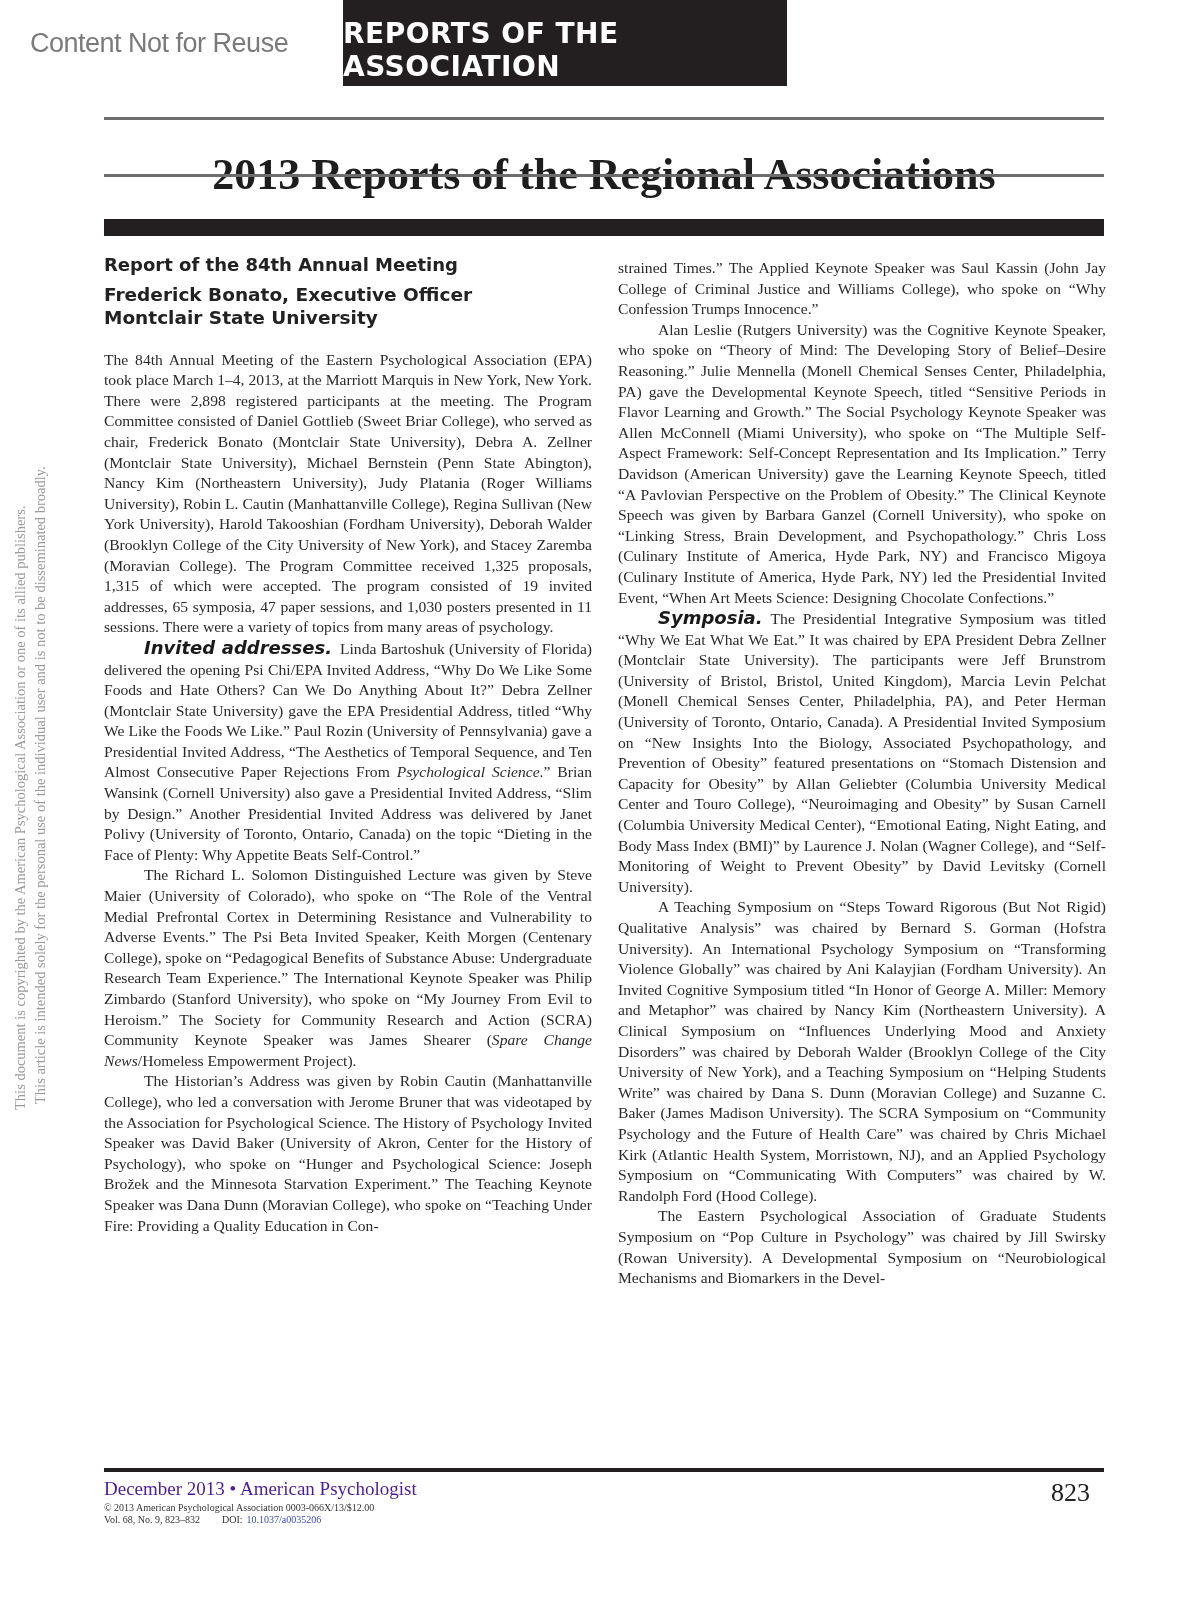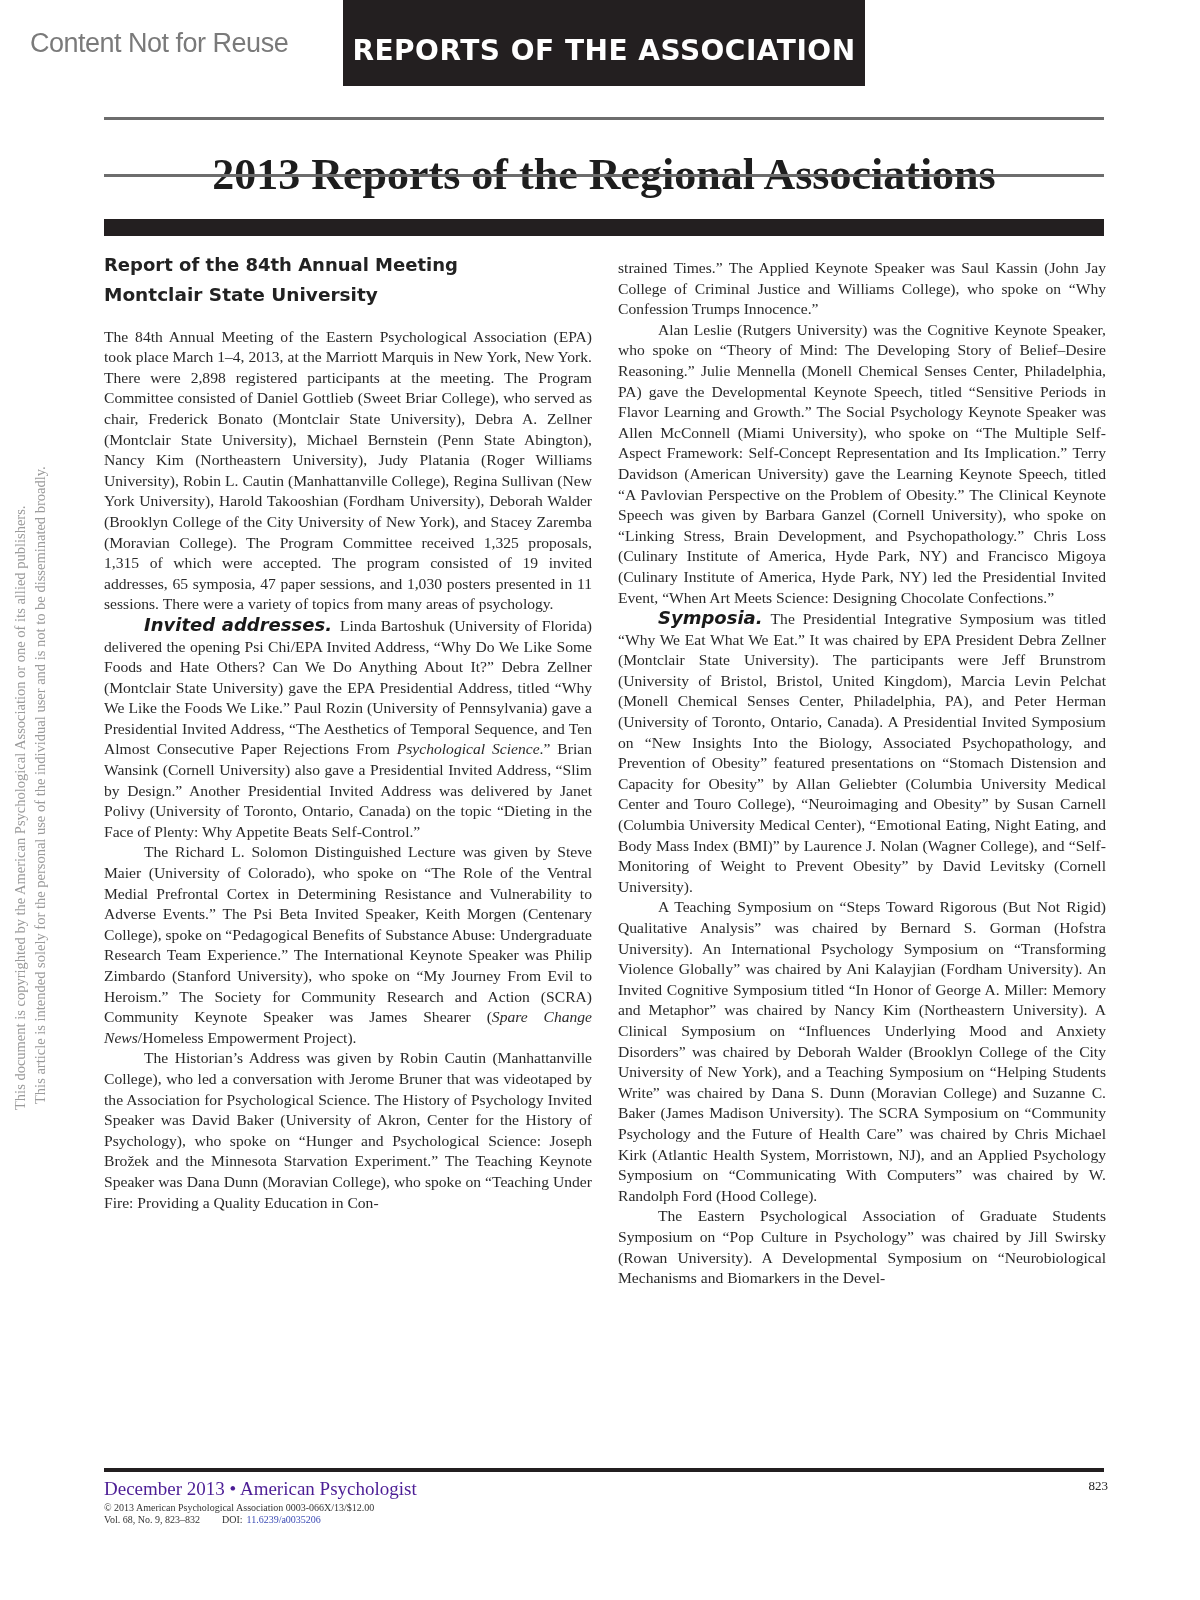--- a/index.html
+++ b/index.html
@@ -4,21 +4,21 @@
   <style>
     html, body { margin: 0; padding: 0; background: #ffffff; }
     body { width: 1200px; height: 1600px; position: relative; overflow: hidden; color: #1f1f1f; }
 
     .watermark {
       position: absolute; left: 30px; top: 28px;
       font-family: "Liberation Sans", sans-serif; font-size: 27px; color: #7a7a7a;
       letter-spacing: -0.5px;
     }
     .section-banner {
-      position: absolute; left: 343px; top: 0; width: 522px; height: 86px;
+      position: absolute; left: 343px; top: 0; width: 444px; height: 86px;
       background: #231f20; color: #ffffff;
       font-family: "DejaVu Sans", sans-serif; font-weight: bold; font-size: 28px;
       display: flex; align-items: center; justify-content: center; letter-spacing: 0.5px;
       padding-top: 14px; box-sizing: border-box;
     }
     .rule { position: absolute; left: 104px; width: 1000px; background: #555; }
     .rule.thin1 { top: 117px; height: 3px; background: #6d6d6d; }
     .rule.thin2 { top: 174px; height: 3px; background: #6d6d6d; }
     .rule.thick { top: 219px; height: 17px; background: #231f20; }
     .rule.foot { top: 1468px; height: 4px; background: #231f20; }
@@ -66,22 +66,22 @@
       font-family: "DejaVu Sans", sans-serif; font-weight: bold; font-style: italic;
       font-size: 18px; color: #1a1a1a; margin-right: 8px; margin-top: 48px;
     }
     em { }
 
     .footer-journal {
       position: absolute; left: 104px; top: 1478px;
       font-family: "Liberation Serif", serif; font-size: 19px; color: #4c1d95;
     }
     .footer-page {
-      position: absolute; right: 92px; top: 1478px;
-      font-family: "Liberation Serif", serif; font-size: 13px; color: #222;
+      position: absolute; right: 110px; top: 1478px;
+      font-family: "Liberation Serif", serif; font-size: 26px; color: #222;
     }
     .footer-copy {
       position: absolute; left: 104px; top: 1502px;
       font-family: "Liberation Serif", serif; font-size: 10px; line-height: 12px; color: #333;
     }
     .doi-link { color: #3b4bb5; margin-left: 4px; }
     .gap { display: inline-block; width: 22px; }
   </style>
 </head>
 <body>
@@ -95,20 +95,21 @@
 <div class="rule thick"></div>
 
 <div class="side-note">
   <div class="l1">This document is copyrighted by the American Psychological Association or one of its allied publishers.</div>
   <div class="l2">This article is intended solely for the personal use of the individual user and is not to be disseminated broadly.</div>
 </div>
 
 <div class="col left">
   <h3 class="report-subtitle">Report of the 84th Annual Meeting</h3>
   <div class="author-block">
+    <div class="author-line">Frederick Bonato, Executive Officer</div>
     <div class="author-line">Montclair State University</div>
   </div>
   <p>The 84th Annual Meeting of the Eastern Psychological Association (EPA) took place March 1–4, 2013, at the Marriott Marquis in New York, New York. There were 2,898 registered participants at the meeting. The Program Committee consisted of Daniel Gottlieb (Sweet Briar College), who served as chair, Frederick Bonato (Montclair State University), Debra A. Zellner (Montclair State University), Michael Bernstein (Penn State Abington), Nancy Kim (Northeastern University), Judy Platania (Roger Williams University), Robin L. Cautin (Manhattanville College), Regina Sullivan (New York University), Harold Takooshian (Fordham University), Deborah Walder (Brooklyn College of the City University of New York), and Stacey Zaremba (Moravian College). The Program Committee received 1,325 proposals, 1,315 of which were accepted. The program consisted of 19 invited addresses, 65 symposia, 47 paper sessions, and 1,030 posters presented in 11 sessions. There were a variety of topics from many areas of psychology.</p>
   <p class="indent"><span class="run-head">Invited addresses.</span><span>Linda Bartoshuk (University of Florida) delivered the opening Psi Chi/EPA Invited Address, “Why Do We Like Some Foods and Hate Others? Can We Do Anything About It?” Debra Zellner (Montclair State University) gave the EPA Presidential Address, titled “Why We Like the Foods We Like.” Paul Rozin (University of Pennsylvania) gave a Presidential Invited Address, “The Aesthetics of Temporal Sequence, and Ten Almost Consecutive Paper Rejections From </span><em>Psychological Science</em><span>.” Brian Wansink (Cornell University) also gave a Presidential Invited Address, “Slim by Design.” Another Presidential Invited Address was delivered by Janet Polivy (University of Toronto, Ontario, Canada) on the topic “Dieting in the Face of Plenty: Why Appetite Beats Self-Control.”</span></p>
   <p class="indent"><span>The Richard L. Solomon Distinguished Lecture was given by Steve Maier (University of Colorado), who spoke on “The Role of the Ventral Medial Prefrontal Cortex in Determining Resistance and Vulnerability to Adverse Events.” The Psi Beta Invited Speaker, Keith Morgen (Centenary College), spoke on “Pedagogical Benefits of Substance Abuse: Undergraduate Research Team Experience.” The International Keynote Speaker was Philip Zimbardo (Stanford University), who spoke on “My Journey From Evil to Heroism.” The Society for Community Research and Action (SCRA) Community Keynote Speaker was James Shearer (</span><em>Spare Change News</em><span>/Homeless Empowerment Project).</span></p>
   <p class="indent">The Historian’s Address was given by Robin Cautin (Manhattanville College), who led a conversation with Jerome Bruner that was videotaped by the Association for Psychological Science. The History of Psychology Invited Speaker was David Baker (University of Akron, Center for the History of Psychology), who spoke on “Hunger and Psychological Science: Joseph Brožek and the Minnesota Starvation Experiment.” The Teaching Keynote Speaker was Dana Dunn (Moravian College), who spoke on “Teaching Under Fire: Providing a Quality Education in Con-</p>
 </div>
 
 <div class="col right">
   <p>strained Times.” The Applied Keynote Speaker was Saul Kassin (John Jay College of Criminal Justice and Williams College), who spoke on “Why Confession Trumps Innocence.”</p>
@@ -116,14 +117,14 @@
   <p class="indent"><span class="run-head">Symposia.</span><span>The Presidential Integrative Symposium was titled “Why We Eat What We Eat.” It was chaired by EPA President Debra Zellner (Montclair State University). The participants were Jeff Brunstrom (University of Bristol, Bristol, United Kingdom), Marcia Levin Pelchat (Monell Chemical Senses Center, Philadelphia, PA), and Peter Herman (University of Toronto, Ontario, Canada). A Presidential Invited Symposium on “New Insights Into the Biology, Associated Psychopathology, and Prevention of Obesity” featured presentations on “Stomach Distension and Capacity for Obesity” by Allan Geliebter (Columbia University Medical Center and Touro College), “Neuroimaging and Obesity” by Susan Carnell (Columbia University Medical Center), “Emotional Eating, Night Eating, and Body Mass Index (BMI)” by Laurence J. Nolan (Wagner College), and “Self-Monitoring of Weight to Prevent Obesity” by David Levitsky (Cornell University).</span></p>
   <p class="indent">A Teaching Symposium on “Steps Toward Rigorous (But Not Rigid) Qualitative Analysis” was chaired by Bernard S. Gorman (Hofstra University). An International Psychology Symposium on “Transforming Violence Globally” was chaired by Ani Kalayjian (Fordham University). An Invited Cognitive Symposium titled “In Honor of George A. Miller: Memory and Metaphor” was chaired by Nancy Kim (Northeastern University). A Clinical Symposium on “Influences Underlying Mood and Anxiety Disorders” was chaired by Deborah Walder (Brooklyn College of the City University of New York), and a Teaching Symposium on “Helping Students Write” was chaired by Dana S. Dunn (Moravian College) and Suzanne C. Baker (James Madison University). The SCRA Symposium on “Community Psychology and the Future of Health Care” was chaired by Chris Michael Kirk (Atlantic Health System, Morristown, NJ), and an Applied Psychology Symposium on “Communicating With Computers” was chaired by W. Randolph Ford (Hood College).</p>
   <p class="indent">The Eastern Psychological Association of Graduate Students Symposium on “Pop Culture in Psychology” was chaired by Jill Swirsky (Rowan University). A Developmental Symposium on “Neurobiological Mechanisms and Biomarkers in the Devel-</p>
 </div>
 
 <div class="rule foot"></div>
 <div class="footer-journal">December 2013 • American Psychologist</div>
 <div class="footer-page">823</div>
 <div class="footer-copy">
   <div>© 2013 American Psychological Association 0003-066X/13/$12.00</div>
-  <div><span>Vol. 68, No. 9, 823–832</span><span class="gap"></span><span>DOI:</span><span class="doi-link">11.6239/a0035206</span></div>
+  <div><span>Vol. 68, No. 9, 823–832</span><span class="gap"></span><span>DOI:</span><span class="doi-link">10.1037/a0035206</span></div>
 </div>
 
 </body></html>

